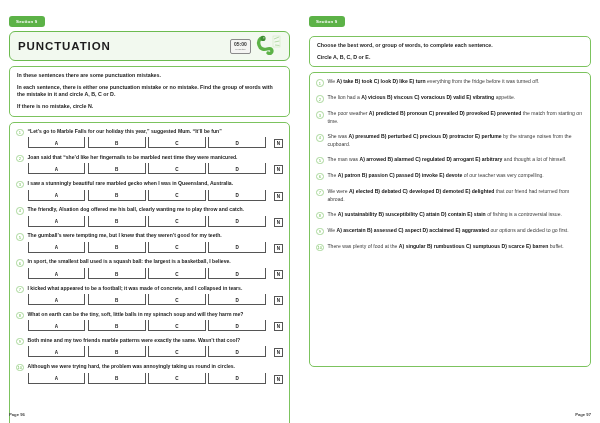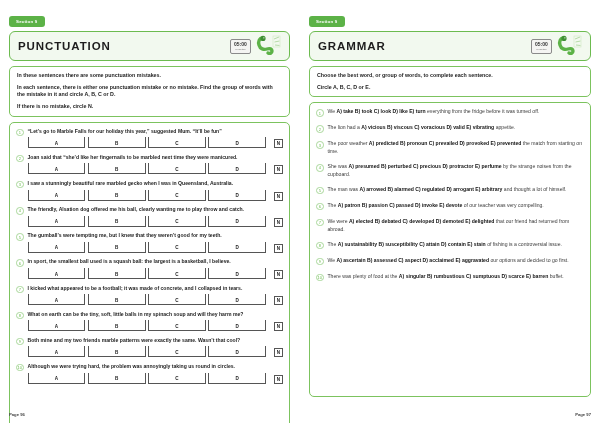--- a/index.html
+++ b/index.html
@@ -415,36 +415,20 @@
         </div>
       </div>
 
     <div class="page-num">Page 96</div>
   </div>
 
   <div class="page right">
 
     <div class="section-tag">Section 9</div>
 
-    <div class="title-bar">
-      <div class="title-text">GRAMMAR</div>
-      <div class="timer">
-        <div class="timer-time">05:00</div>
-        <div class="timer-label">5 minutes</div>
-      </div>
-      <div class="mascot">
-        <svg viewBox="0 0 26 26" width="26" height="26">
-          <path d="M8 5 C4 5 3 9 4 12 C5 16 9 17 12 16 C15 15 17 16 17 18 C17 20 15 21 13 20" stroke="#5cb247" stroke-width="3.4" fill="none" stroke-linecap="round"></path>
-          <circle cx="8" cy="5.4" r="2.6" fill="#3f8f33"></circle>
-          <circle cx="8.9" cy="4.8" r=".6" fill="#fff"></circle>
-          <path d="M19 6 L24 4 M19.5 9 L24.5 8 M20 12 L24.5 12.5" stroke="#9ccf8a" stroke-width=".7" fill="none"></path>
-          <rect x="18" y="3" width="7" height="11" fill="none" stroke="#cfe6c4" stroke-width=".6"></rect>
-        </svg>
-      </div>
-    </div>
 
     <div class="instructions">
       <p>Choose the best word, or group of words, to complete each sentence.</p>
       <p>Circle A, B, C, D or E.</p>
     </div>
 
     <div class="questions tall-r" id="right-questions">
         <div class="q gq">
           <div class="q-num">1</div>
           <div class="q-body">

